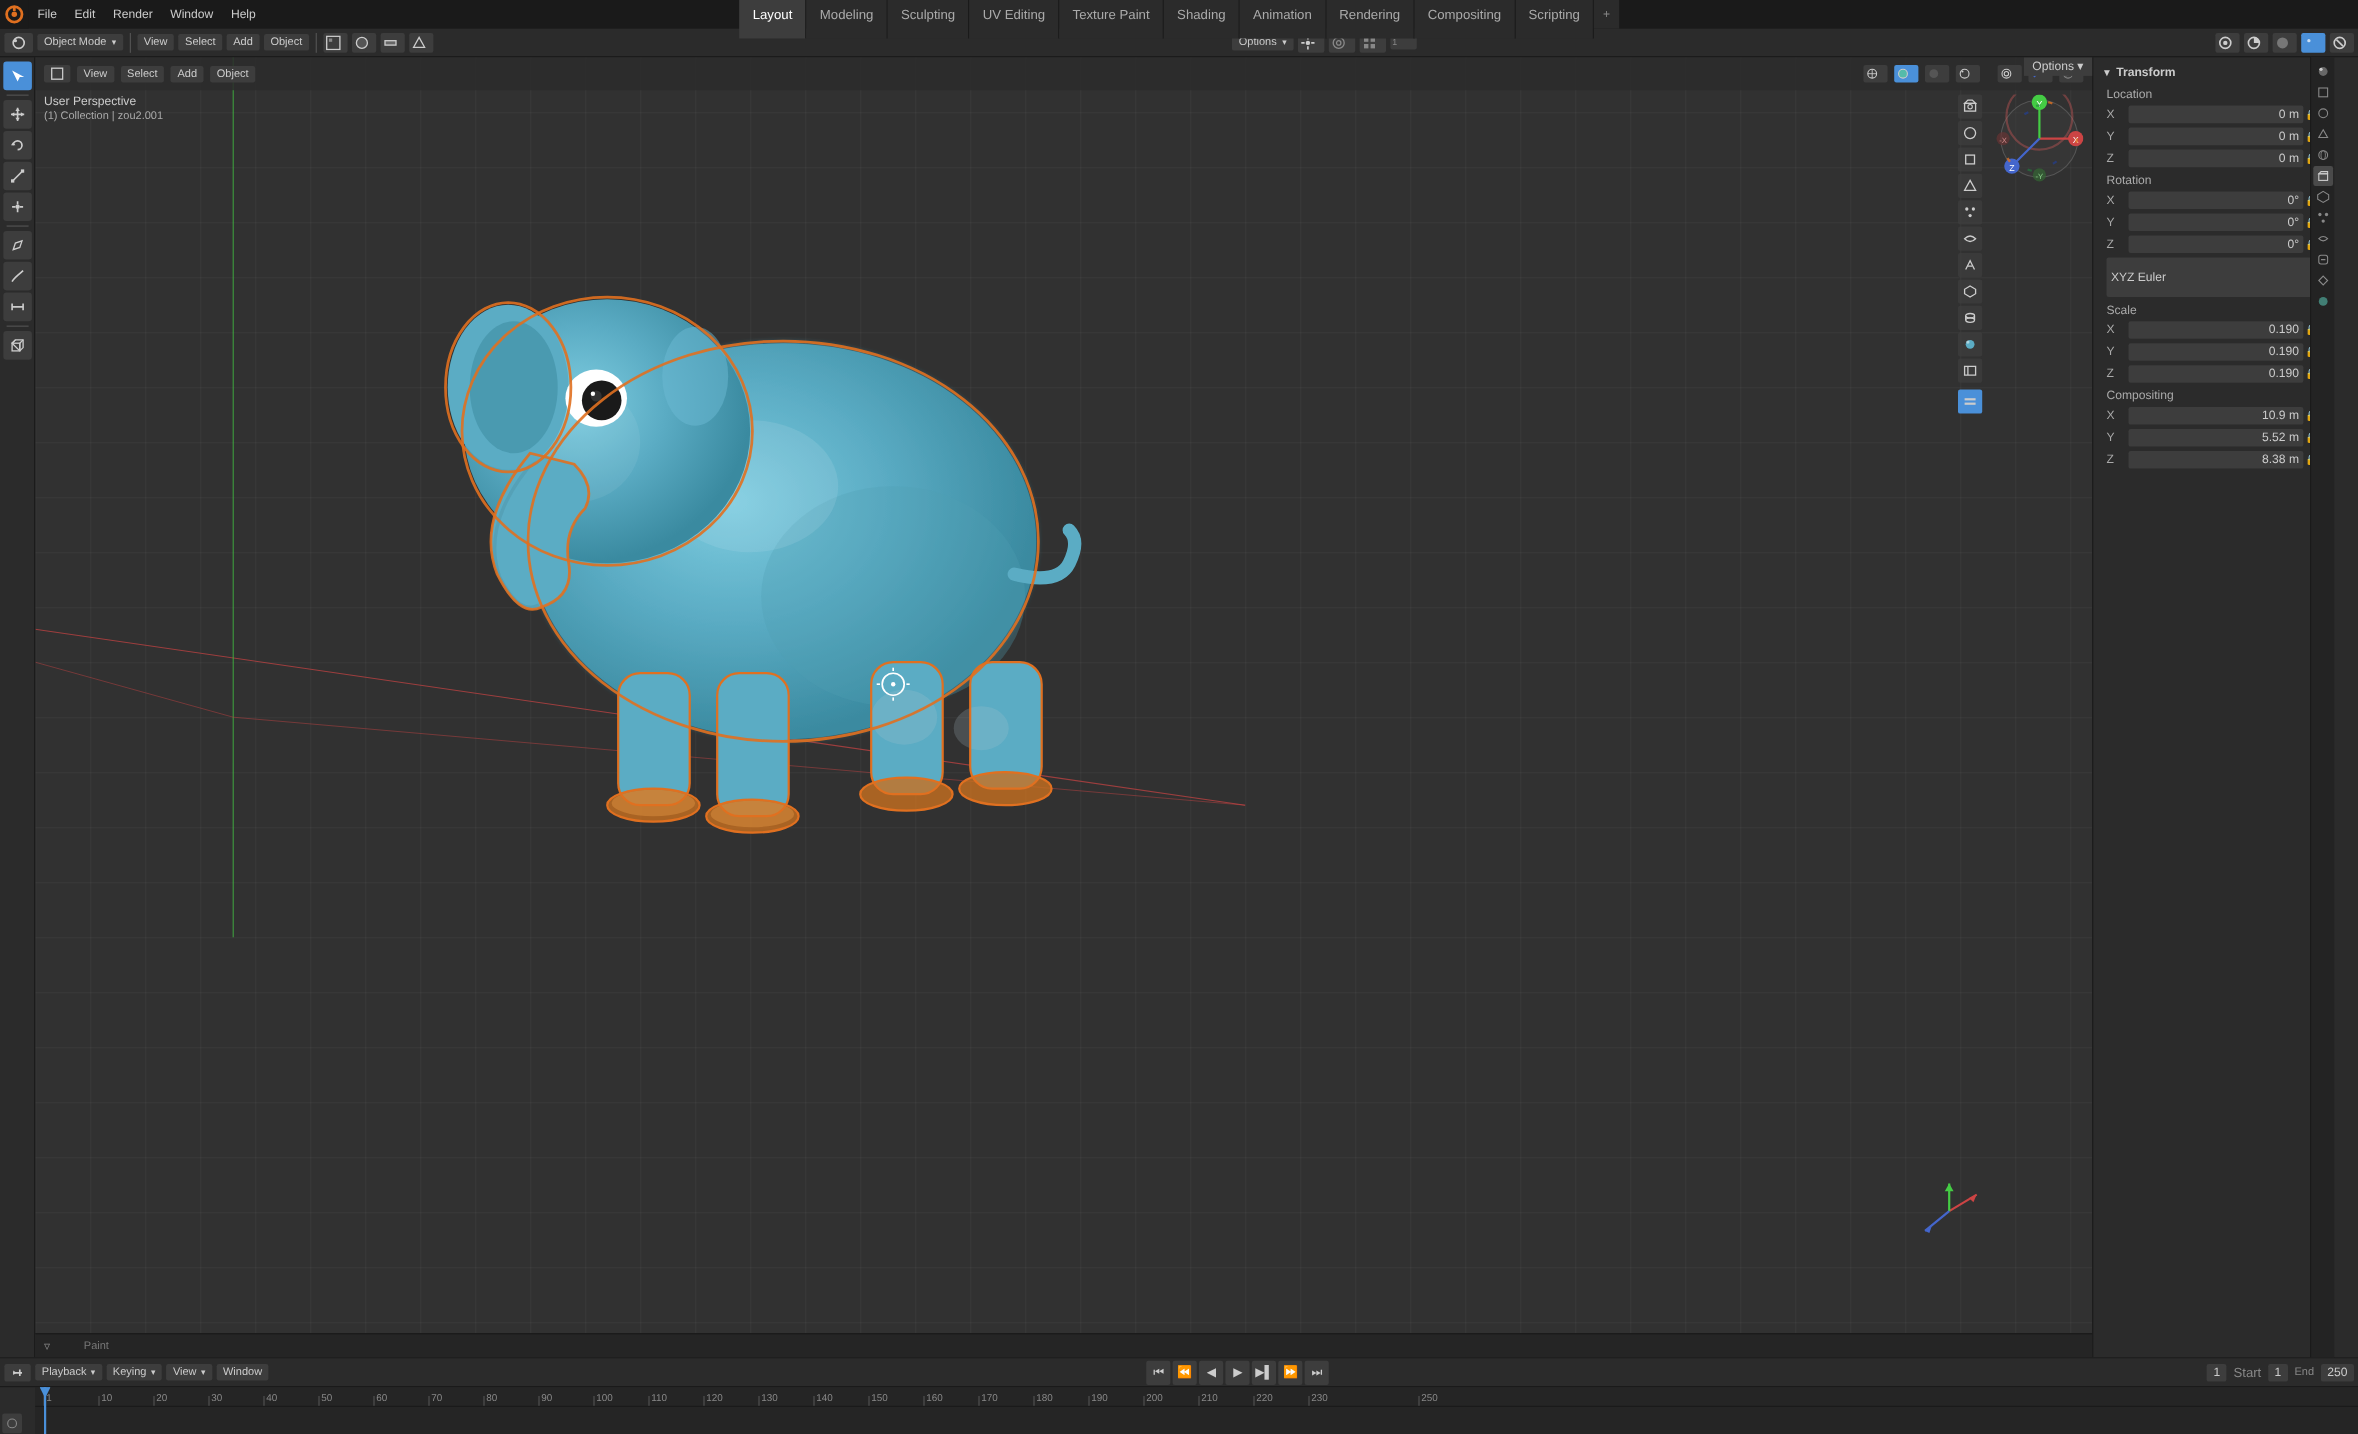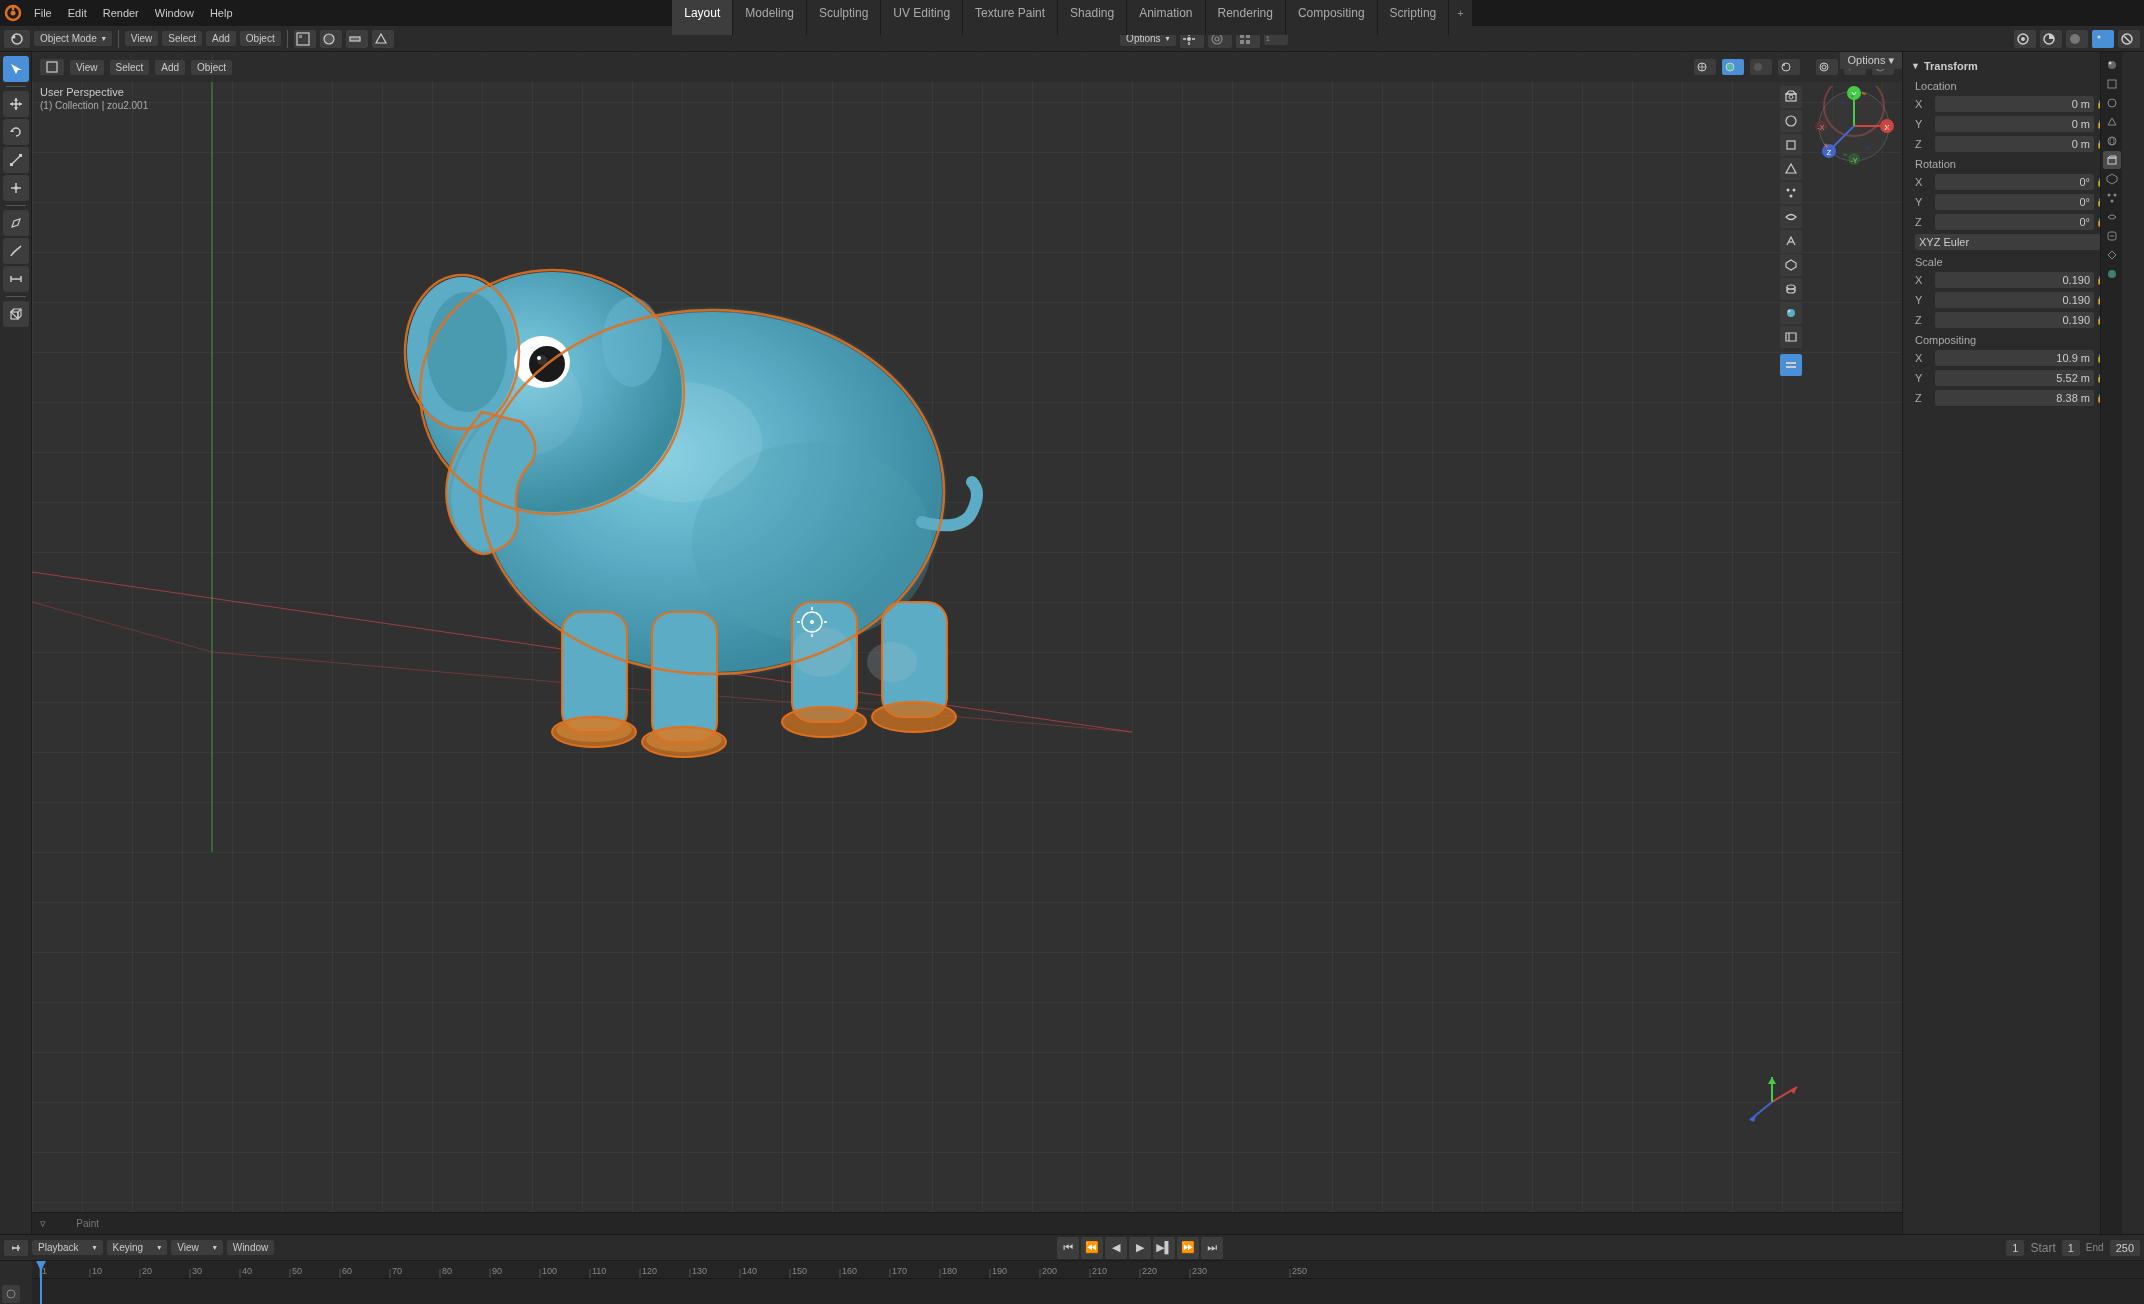--- a/index.html
+++ b/index.html
@@ -357,21 +357,21 @@
     .timeline-btn {
       padding: 2px 6px;
       background: #3d3d3d;
       border: none;
       color: #ccc;
       font-size: 10px;
       cursor: pointer;
       border-radius: 2px;
       display: flex;
       align-items: center;
-      gap: 12px;
+      gap: 2px;
     }
     .timeline-sep { flex: 1; }
     #timeline-content {
       height: 44px;
       position: relative;
       display: flex;
       align-items: flex-end;
       padding-bottom: 4px;
     }
 
@@ -960,21 +960,21 @@
     <div class="prop-value" style="cursor:ew-resize;">0°</div>
     <span class="prop-lock">🔒</span>
   </div>
   <div class="prop-row">
     <span class="prop-label">Z</span>
     <div class="prop-value" style="cursor:ew-resize;">0°</div>
     <span class="prop-lock">🔒</span>
   </div>
 
   <div class="prop-row">
-    <div style="flex:1;background:#3d3d3d;padding:2px 4px;border-radius:2px;cursor:pointer;">XYZ Euler</div>
+    <div style="flex:1;background:#3d3d3d;padding:12px 4px;border-radius:2px;cursor:pointer;">XYZ Euler</div>
     <span style="font-size:8px;color:#888;margin-left:2px;">▾</span>
   </div>
 
   <div class="prop-section-title">Scale</div>
   <div class="prop-row">
     <span class="prop-label">X</span>
     <div class="prop-value" style="cursor:ew-resize;">0.190</div>
     <span class="prop-lock">🔒</span>
   </div>
   <div class="prop-row">

